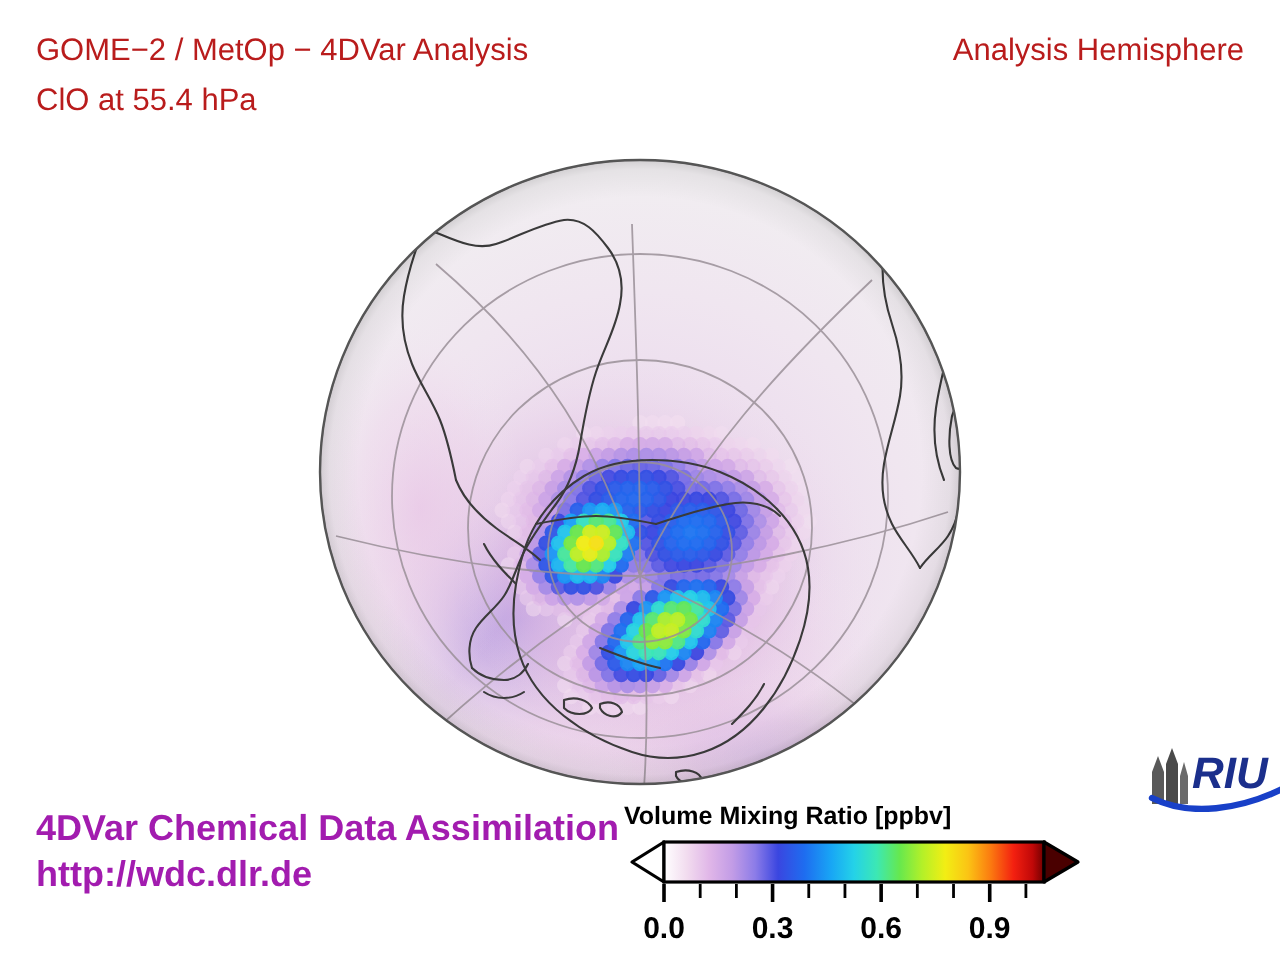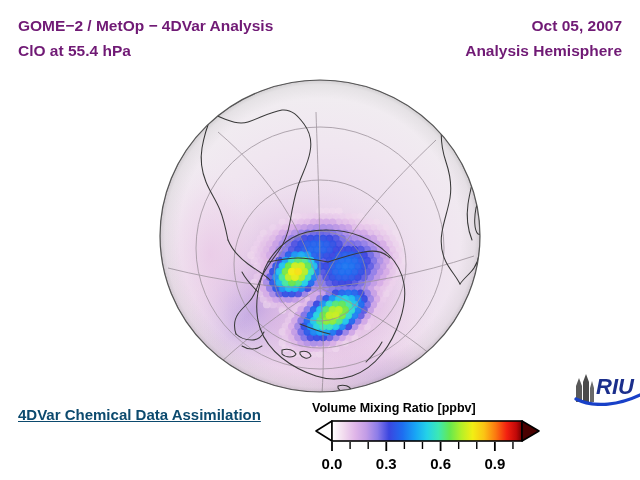--- a/index.html
+++ b/index.html
@@ -26,22 +26,22 @@
     text-align: left;
   }
   .hdr-right {
     position: absolute;
     right: 18px;
     top: 13px;
     text-align: right;
   }
   .hdr-line {
     font-size: 15.5px;
-    font-weight: bold;
-    color: #701a75;
+    font-weight: normal;
+    color: #b91c1c;
     line-height: 25px;
     white-space: nowrap;
   }
 
   
   #globe-wrap {
     position: absolute;
     left: 152px;
     top: 78px;
     width: 336px;
@@ -49,26 +49,25 @@
   }
   #globe-svg { display: block; }
 
   
   .footer-left {
     position: absolute;
     left: 18px;
     top: 403px;
   }
   .footer-line {
-    font-size: 15px;
+    font-size: 18px;
     font-weight: bold;
-    color: #0c4a6e;
+    color: #a21caf;
     line-height: 23px;
     white-space: nowrap;
-    text-decoration: underline;
   }
 
   
   #cbar-block {
     position: absolute;
     left: 312px;
     top: 401px;
     width: 232px;
   }
   #cbar-title {
@@ -101,21 +100,20 @@
 <body>
 
 <div id="page">
 
   <div class="hdr-left">
     <div class="hdr-line">GOME−2 / MetOp − 4DVar Analysis</div>
     <div class="hdr-line">ClO at 55.4 hPa</div>
   </div>
 
   <div class="hdr-right">
-    <div class="hdr-line">Oct 05, 2007</div>
     <div class="hdr-line">Analysis Hemisphere</div>
   </div>
 
   <div id="globe-wrap">
     <svg id="globe-svg" width="336" height="324" viewBox="0 0 336 324">
       <defs>
         <clipPath id="diskclip">
           <ellipse cx="168" cy="158" rx="160" ry="156"></ellipse>
         </clipPath>
 
@@ -720,20 +718,21 @@
 
         <ellipse cx="168" cy="158" rx="160" ry="156" fill="url(#limbshade)"></ellipse>
       </g>
 
       <ellipse cx="168" cy="158" rx="160" ry="156" fill="none" stroke="#555555" stroke-width="1.2"></ellipse>
     </svg>
   </div>
 
   <div class="footer-left">
     <div class="footer-line">4DVar Chemical Data Assimilation</div>
+    <div class="footer-line">http://wdc.dlr.de</div>
   </div>
 
   <div id="cbar-block">
     <div id="cbar-title">Volume Mixing Ratio [ppbv]</div>
     <svg id="cbar-svg" width="232" height="56" viewBox="0 0 232 56">
       <defs>
         <linearGradient id="cbargrad" x1="0" y1="0" x2="1" y2="0">
             <stop offset="0%" stop-color="#ffffff"></stop>
             <stop offset="6%" stop-color="#f2dcef"></stop>
             <stop offset="12%" stop-color="#e0b6e8"></stop>

